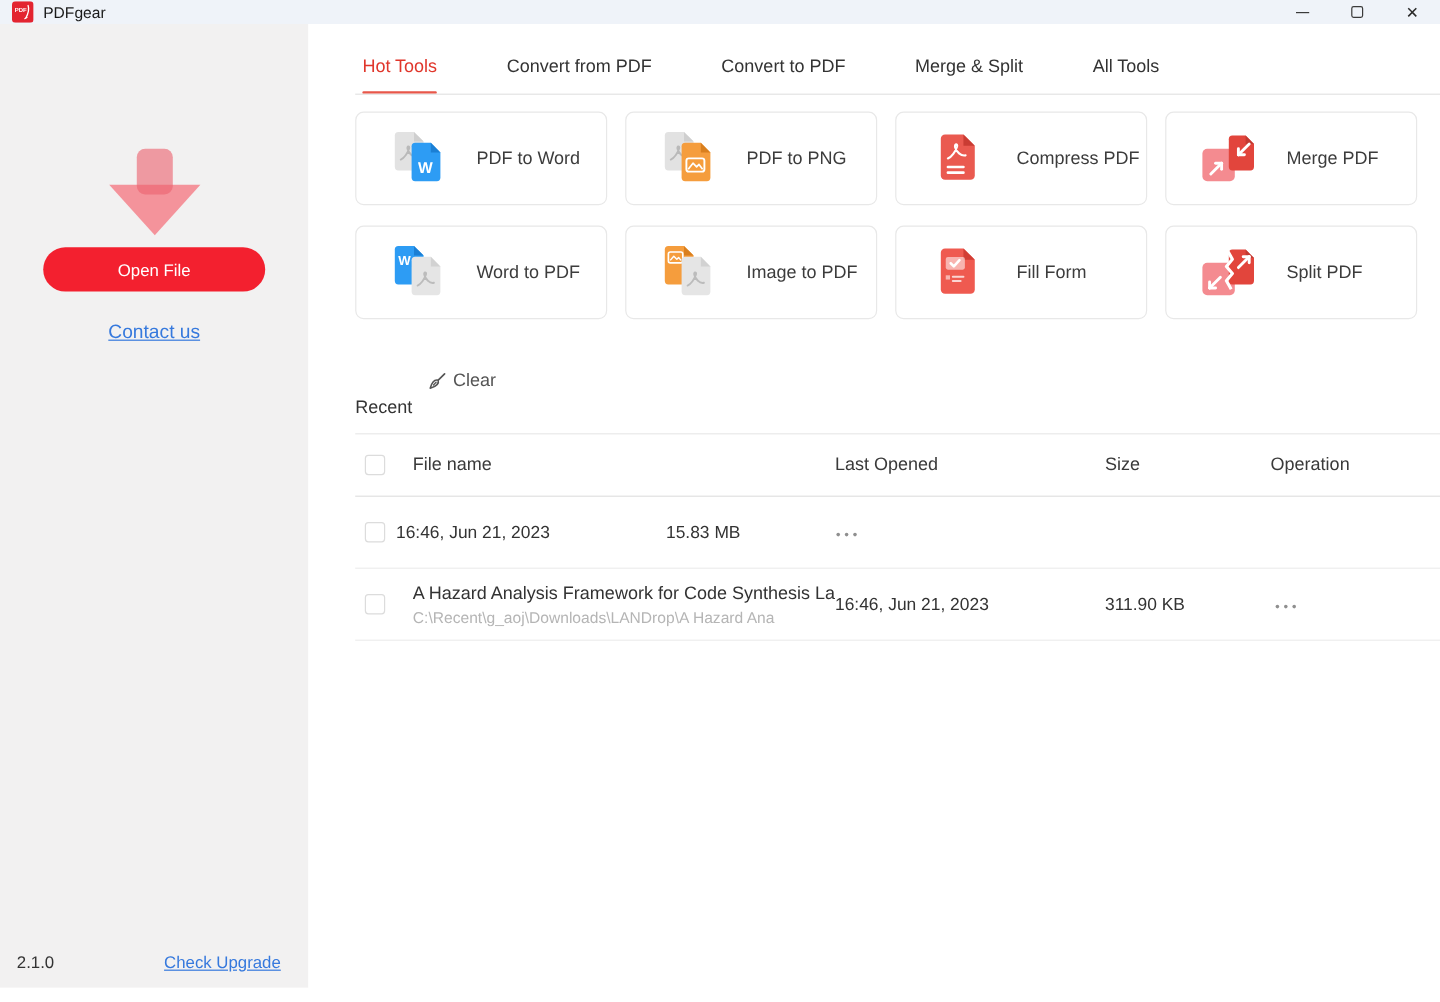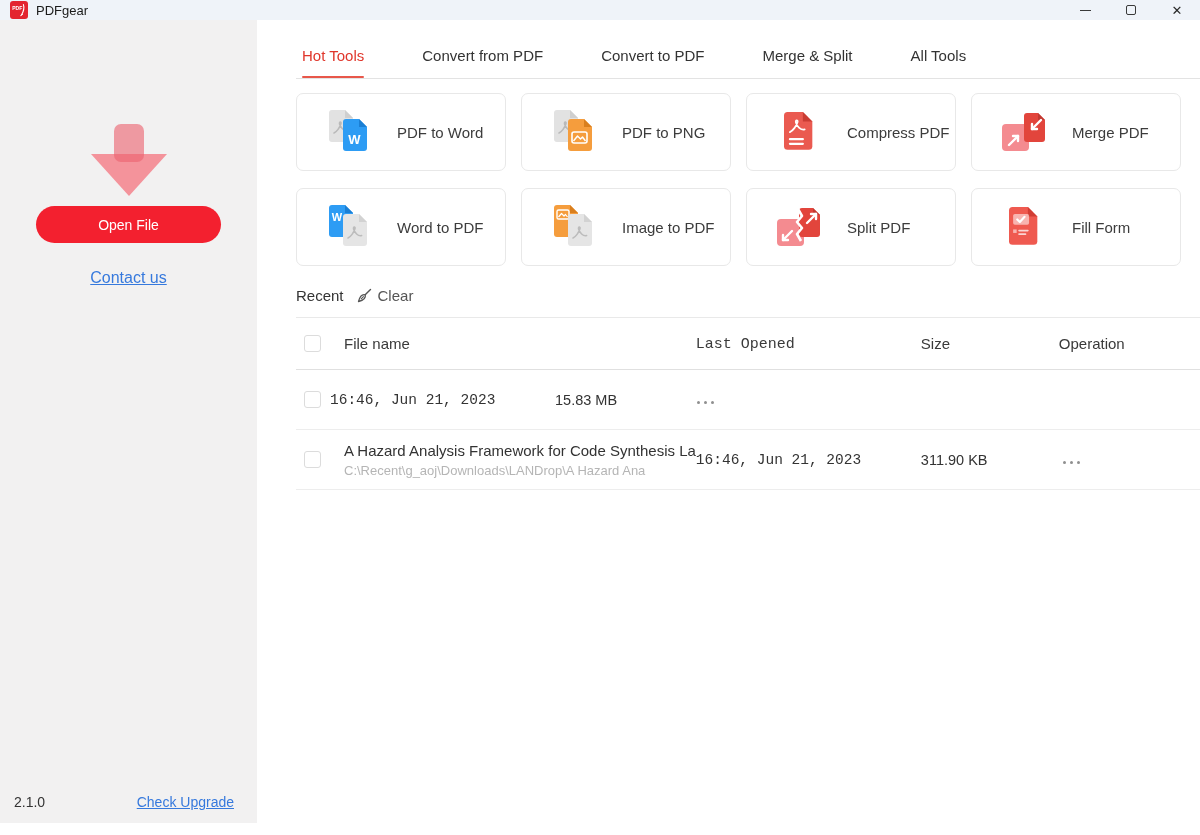--- a/index.html
+++ b/index.html
@@ -43,33 +43,33 @@
   
   .cards { display:flex; gap:15px; margin-top:14px; width:885px; }
   .cards.second { margin-top:17px; }
   .card { width:210px; height:78px; border:1px solid #e8e8e8; border-radius:7px; background:#fff;
     display:flex; align-items:center; cursor:pointer; }
   .card svg { margin-left:26px; flex:0 0 auto; }
   .card-label { font-size:15px; color:#3c3c3c; margin-left:22px; white-space:nowrap; }
 
   
   .recent-bar { display:flex; align-items:center; margin-top:21px; }
-  .recent-title { font-size:15px; color:#333; }
+  .recent-title { font-size:15px; color:#333;margin-top:44px; }
   .clear-btn { display:flex; align-items:center; margin-left:12px; cursor:pointer; }
   .clear-btn svg { display:block; }
   .clear-label { font-size:15px; color:#555; margin-left:5px; }
 
   
   .table { margin-top:13px; border-top:1px solid #e9e9e9; }
   .t-row { display:flex; align-items:center; }
   .t-head { height:52px; border-bottom:1px solid #e0e0e0; }
   .t-body-row { height:60px; border-bottom:1px solid #ededed; cursor:default; }
   .col-check { width:34px; padding-left:8px; flex:0 0 auto; }
   .col-name { flex:1 1 auto; min-width:0; padding-left:14px; overflow:hidden; }
-  .col-date { width:225px; flex:0 0 auto;font-family:Liberation Mono, monospace; }
+  .col-date { width:225px; flex:0 0 auto; }
   .col-size { width:124px; flex:0 0 auto; }
   .col-op { width:165px; flex:0 0 auto; padding-left:14px; }
   .h-label { font-size:15px; color:#3a3a3a; }
   .checkbox { width:17px; height:17px; border:1.5px solid #dcdcdc; border-radius:3px; background:#fff;
     display:block; cursor:pointer; }
   .file-name { font-size:15px; color:#333; white-space:nowrap; overflow:hidden; }
   .file-path { font-size:13px; color:#b5b5b5; white-space:nowrap; overflow:hidden; margin-top:4px; }
   .cell-text { font-size:14.5px; color:#333; }
   .more-btn { display:inline-flex; gap:4px; padding:6px 4px; cursor:pointer; }
   .more-btn i { width:3px; height:3px; border-radius:50%; background:#8f8f8f; display:block; }
@@ -220,51 +220,51 @@
             <path d="M0 3 a3 3 0 0 1 3 -3 h13 l8 8 v21 a3 3 0 0 1 -3 3 h-18 a3 3 0 0 1 -3 -3 z" fill="#e5e5e5"></path>
             <path d="M16 0 l8 8 h-8 z" fill="#d2d2d2"></path>
             <path d="M5 24 c2.5 -1 6 -5.5 7 -9.5 c.5 -2 -2 -2 -1.4 .5 c.8 3.6 4.6 7.6 8 6.6" stroke="#bcbcbc" stroke-width="1.6" fill="none" stroke-linecap="round"></path>
           </g>
         </svg>
         <span class="card-label">Image to PDF</span>
       </div>
 
       <div class="card">
         <svg width="52" height="52" viewBox="0 0 52 52">
+          <g transform="translate(11,6) scale(1.18)">
+            <path d="M0 3 a3 3 0 0 1 3 -3 h13 l8 8 v21 a3 3 0 0 1 -3 3 h-18 a3 3 0 0 1 -3 -3 z" fill="#ef5a50"></path>
+            <path d="M16 0 l8 8 h-8 z" fill="#d23d34"></path>
+            <rect x="3.5" y="6" width="13.5" height="9" rx="1.5" fill="#ffffff" opacity="0.55"></rect>
+            <path d="M7 10.5 l2.2 2.2 l4 -4.4" stroke="#fff" stroke-width="1.8" fill="none" stroke-linecap="round" stroke-linejoin="round"></path>
+            <rect x="3.5" y="19" width="3" height="3" fill="#ffffff" opacity="0.55"></rect>
+            <line x1="8.5" y1="20" x2="16" y2="20" stroke="#fff" opacity="0.75" stroke-width="1.4" stroke-linecap="round"></line>
+            <line x1="8.5" y1="23" x2="14" y2="23" stroke="#fff" opacity="0.75" stroke-width="1.4" stroke-linecap="round"></line>
+          </g>
+        </svg>
+        <span class="card-label">Fill Form</span>
+      </div>
+
+      <div class="card">
+        <svg width="52" height="52" viewBox="0 0 52 52">
           <rect x="4" y="18" width="27" height="27" rx="4" fill="#f48b90"></rect>
           <g transform="translate(26,7)">
             <path d="M0 3 a3 3 0 0 1 3 -3 h11 l7 7 v19 a3 3 0 0 1 -3 3 h-15 a3 3 0 0 1 -3 -3 z" fill="#e2453c"></path>
             <path d="M14 0 l7 7 h-7 z" fill="#c23931"></path>
           </g>
           <polyline points="25,8 29,15 24,21 29,27 24,33 28,40" fill="none" stroke="#fff" stroke-width="2.6" stroke-linejoin="round"></polyline>
           <g stroke="#fff" stroke-width="2.4" stroke-linecap="round" fill="none">
             <line x1="19" y1="30" x2="10" y2="39"></line>
               <line x1="10" y1="39" x2="10" y2="34"></line>
               <line x1="10" y1="39" x2="15" y2="39"></line>
             <line x1="34" y1="22" x2="43" y2="13"></line>
               <line x1="43" y1="13" x2="43" y2="18"></line>
               <line x1="43" y1="13" x2="38" y2="13"></line>
           </g>
         </svg>
         <span class="card-label">Split PDF</span>
-      </div>
-
-      <div class="card">
-        <svg width="52" height="52" viewBox="0 0 52 52">
-          <g transform="translate(11,6) scale(1.18)">
-            <path d="M0 3 a3 3 0 0 1 3 -3 h13 l8 8 v21 a3 3 0 0 1 -3 3 h-18 a3 3 0 0 1 -3 -3 z" fill="#ef5a50"></path>
-            <path d="M16 0 l8 8 h-8 z" fill="#d23d34"></path>
-            <rect x="3.5" y="6" width="13.5" height="9" rx="1.5" fill="#ffffff" opacity="0.55"></rect>
-            <path d="M7 10.5 l2.2 2.2 l4 -4.4" stroke="#fff" stroke-width="1.8" fill="none" stroke-linecap="round" stroke-linejoin="round"></path>
-            <rect x="3.5" y="19" width="3" height="3" fill="#ffffff" opacity="0.55"></rect>
-            <line x1="8.5" y1="20" x2="16" y2="20" stroke="#fff" opacity="0.75" stroke-width="1.4" stroke-linecap="round"></line>
-            <line x1="8.5" y1="23" x2="14" y2="23" stroke="#fff" opacity="0.75" stroke-width="1.4" stroke-linecap="round"></line>
-          </g>
-        </svg>
-        <span class="card-label">Fill Form</span>
       </div>
     </div>
 
     <div class="recent-bar">
       <span class="recent-title">Recent</span>
       <span class="clear-btn">
         <svg width="17" height="17" viewBox="0 0 17 17">
           <path d="M14.5 2.5 L9.2 7.8" stroke="#555" stroke-width="1.4" fill="none" stroke-linecap="round"></path>
           <path d="M9.2 7.8 C6.2 7 4 9 2.5 14.5 C8 13 10 10.8 9.2 7.8 Z" fill="none" stroke="#555" stroke-width="1.3" stroke-linejoin="round"></path>
           <path d="M5.2 11.8 L7.4 9.6" stroke="#555" stroke-width="1.1" stroke-linecap="round"></path>

